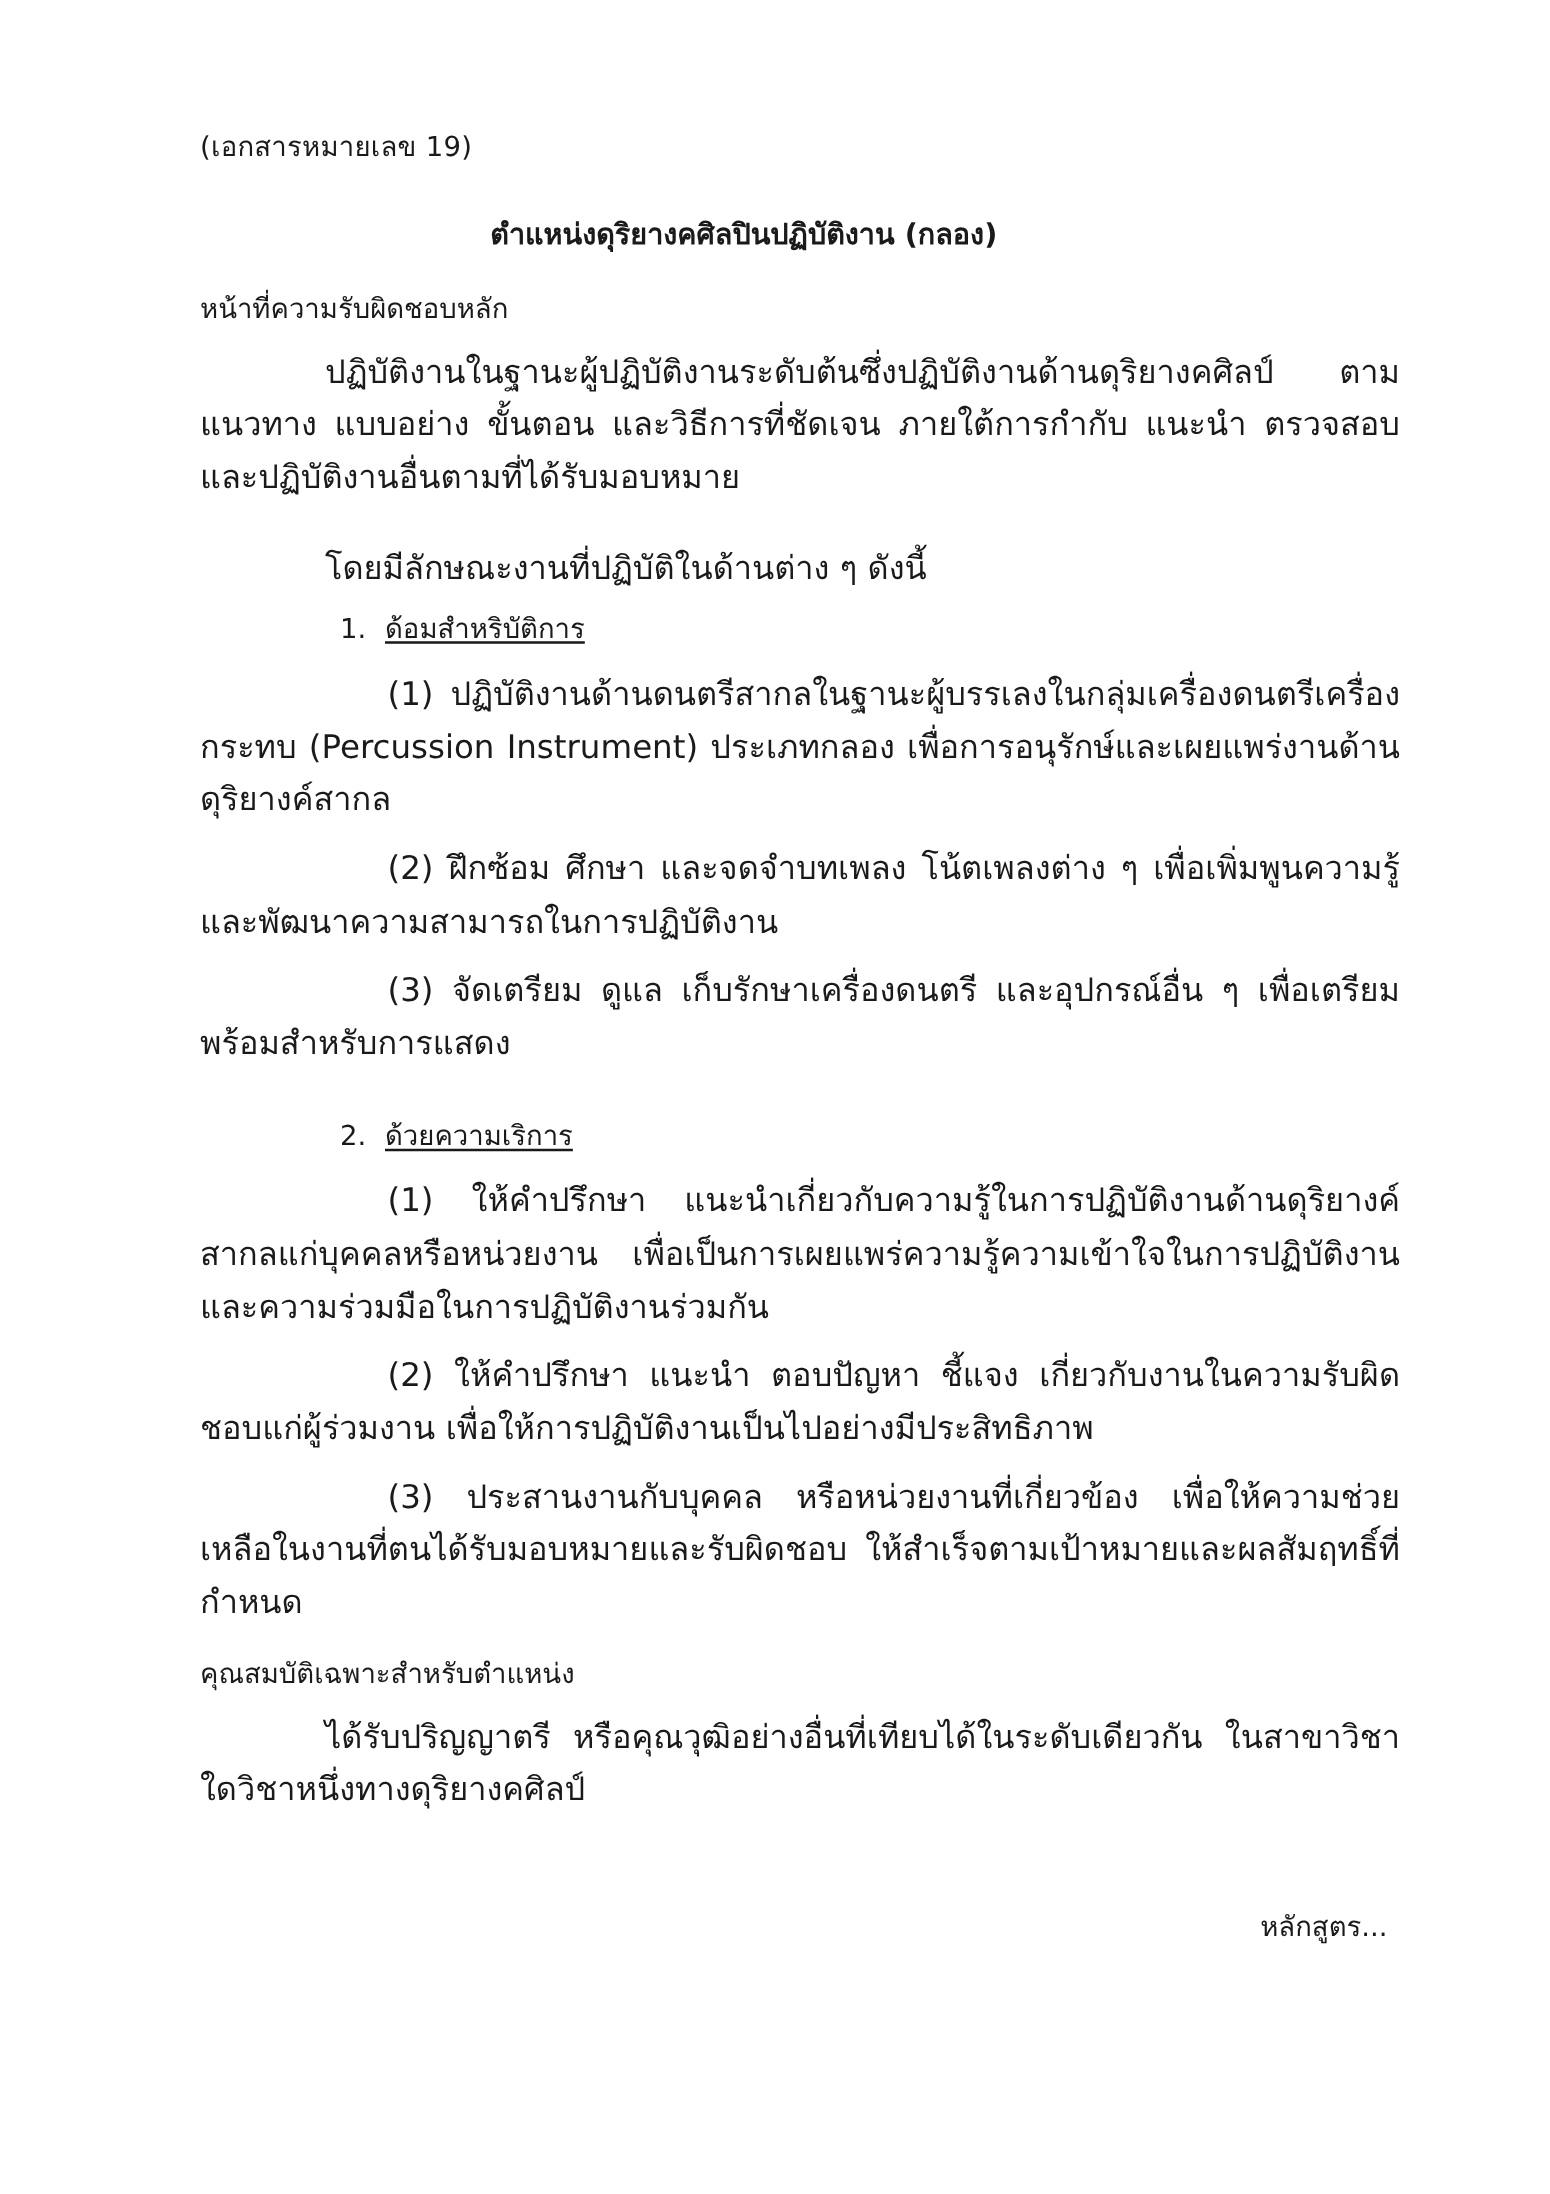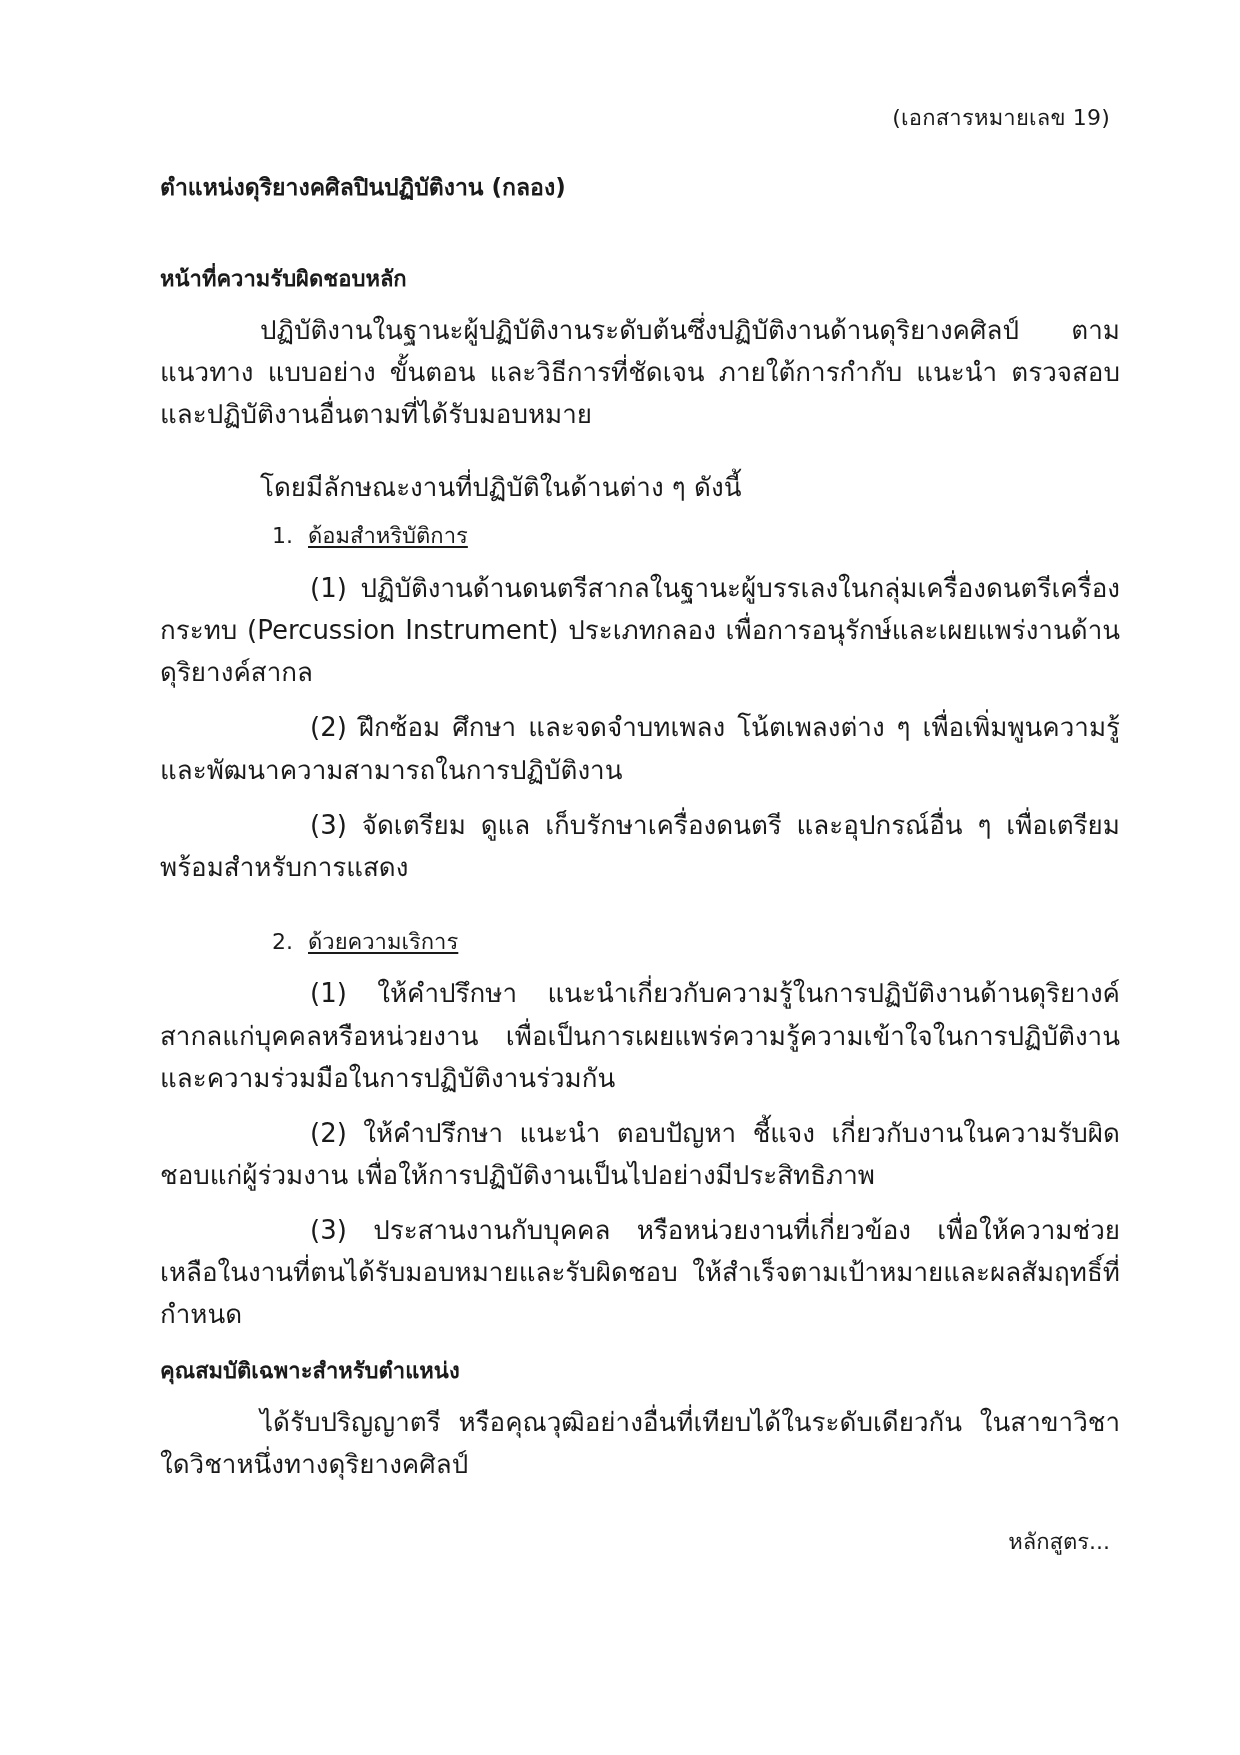--- a/index.html
+++ b/index.html
@@ -15,35 +15,36 @@
     position: relative;
     width: 1240px;
     height: 1755px;
     margin: 0 auto;
     background: #ffffff;
     box-sizing: border-box;
     padding: 100px 120px 60px 160px;
     overflow: hidden;
   }
   .doc-ref {
-    text-align: right;
+    text-align: left;
     font-size: 22px;
     letter-spacing: 0.2px;
     margin: 0 0 34px 0;
     padding-right: 10px;
   }
   .doc-title {
+    text-align: center;
     font-size: 23px;
     font-weight: bold;
-    margin: 0 0 56px 0;
+    margin: 0 0 24px 0;
     padding-right: 90px;
   }
   .section-heading {
     font-size: 22px;
-    font-weight: bold;
+    font-weight: normal;
     margin: 0 0 6px 0;
   }
   p.body-text {
     font-size: 26px;
     line-height: 1.62;
     margin: 13px 0 4px 0;
     text-align: justify;
     text-justify: inter-word;
   }
   .indent-first {

